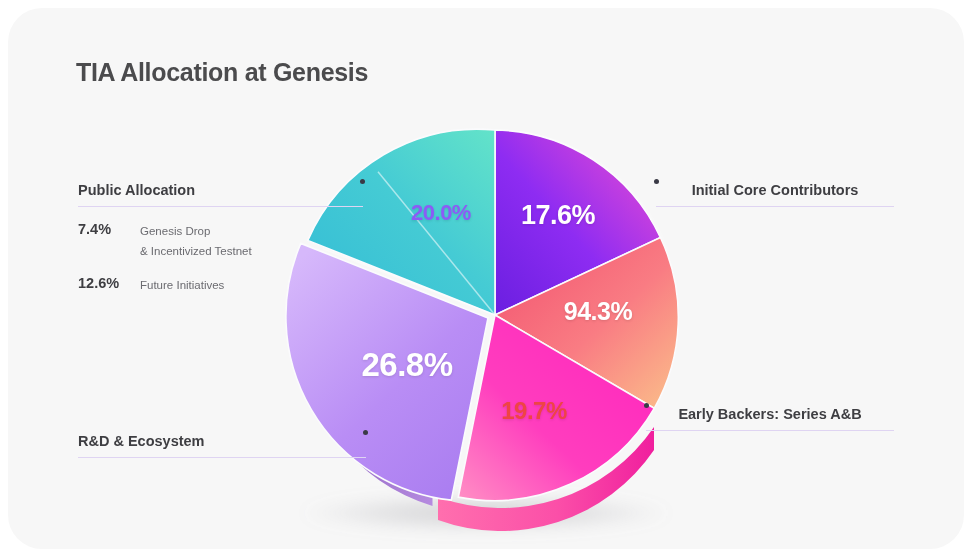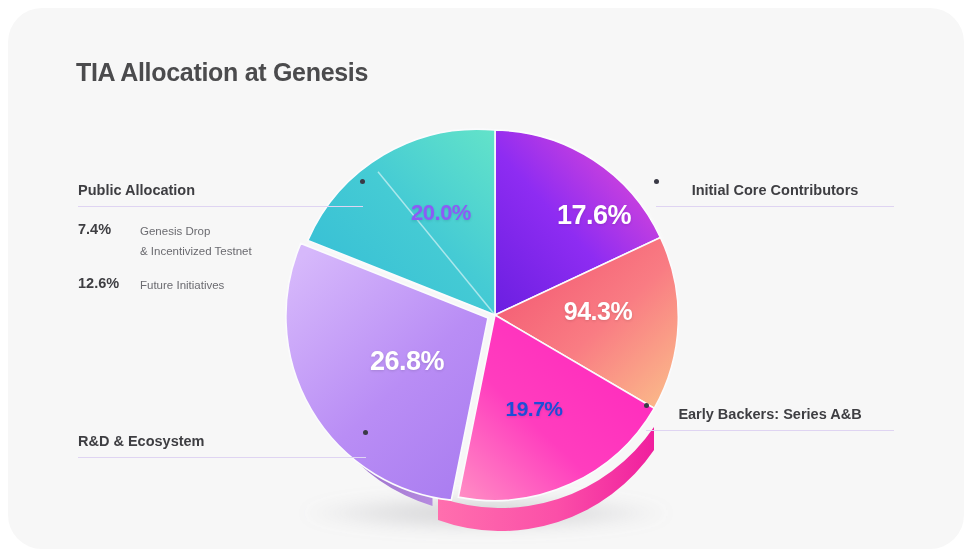--- a/index.html
+++ b/index.html
@@ -182,34 +182,34 @@
       <line x1="487" y1="307" x2="314.5" y2="240.5" stroke="#FFFFFF" stroke-opacity="0.35" stroke-width="1.5"></line>
 
       <path d="M 487 122 A 185 185 0 0 1 660 243" fill="none" stroke="#FFFFFF" stroke-opacity="0.22" stroke-width="2"></path>
     </svg>
   </div>
 
   <div style="position:absolute;left:378px;top:192px;width:110px;text-align:center;
               font-size:22px;font-weight:bold;color:#8b5cf6;letter-spacing:-0.5px;
               text-shadow:0 1px 3px rgba(0,0,0,0.13);">20.0%</div>
 
-  <div style="position:absolute;left:513px;top:192px;width:110px;text-align:right;
+  <div style="position:absolute;left:513px;top:192px;width:110px;text-align:left;
               font-size:27px;font-weight:bold;color:#FFFFFF;letter-spacing:-0.5px;
               text-shadow:0 1px 3px rgba(0,0,0,0.13);">17.6%</div>
 
   <div style="position:absolute;left:535px;top:289px;width:110px;text-align:center;
               font-size:25px;font-weight:bold;color:#FFFFFF;letter-spacing:-0.5px;
               text-shadow:0 1px 3px rgba(0,0,0,0.13);">94.3%</div>
 
   <div style="position:absolute;left:466px;top:389px;width:120px;text-align:center;
-              font-size:21px;font-weight:bold;color:#1d4ed8;letter-spacing:-0.5px;
+              font-size:24px;font-weight:bold;color:#ef4444;letter-spacing:-0.5px;
               text-shadow:0 1px 3px rgba(0,0,0,0.13);">19.7%</div>
 
   <div style="position:absolute;left:338px;top:338px;width:122px;text-align:center;
-              font-size:27px;font-weight:bold;color:#FFFFFF;letter-spacing:-0.5px;
+              font-size:33px;font-weight:bold;color:#FFFFFF;letter-spacing:-0.5px;
               text-shadow:0 1px 3px rgba(0,0,0,0.13);">26.8%</div>
 
   <div class="lead left" style="left:70px;top:173px;width:285px;">
     <div class="cap">Public Allocation</div>
     <div class="rule">
       <div class="dot"></div>
     </div>
 
     <div class="subrow">
       <div class="subpct">7.4%</div>

